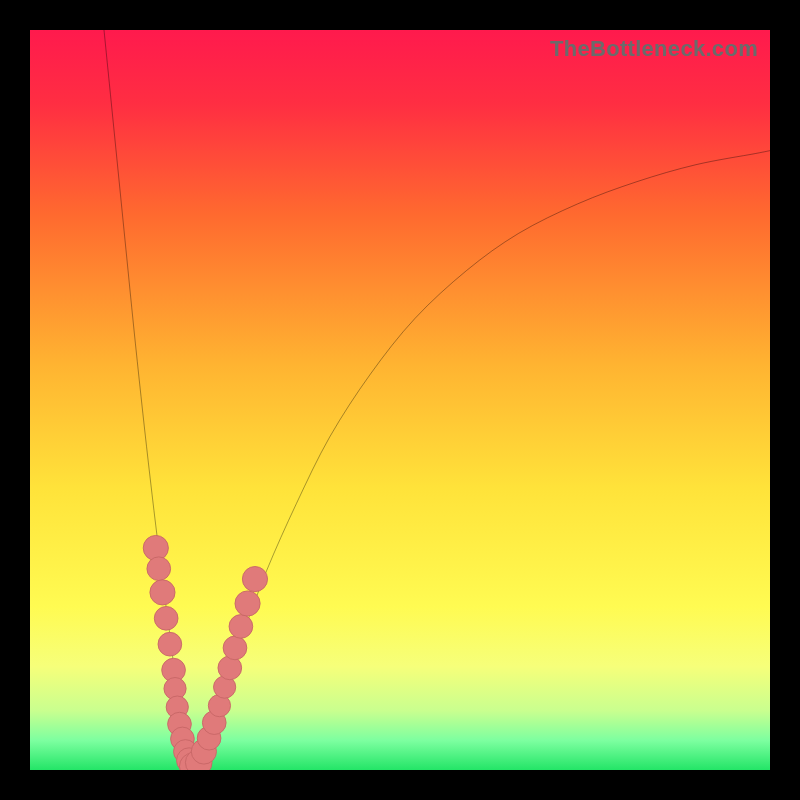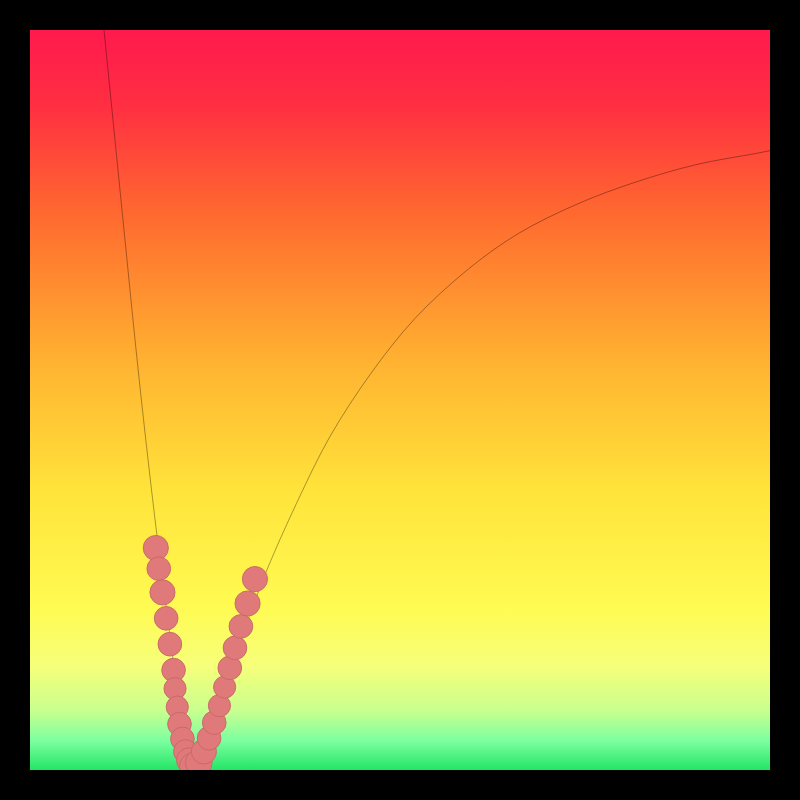--- a/index.html
+++ b/index.html
@@ -61,20 +61,21 @@
             <stop offset="78%" stop-color="#fffb52"></stop>
             <stop offset="86%" stop-color="#f6ff7a"></stop>
             <stop offset="92%" stop-color="#c9ff8f"></stop>
             <stop offset="96%" stop-color="#7dffa0"></stop>
             <stop offset="100%" stop-color="#23e567"></stop>
           </linearGradient>
       </defs>
       <rect x="0" y="0" width="100" height="100" fill="url(#bg-grad)"></rect>
     </svg>
 
+    <div class="watermark">TheBottleneck.com</div>
 
     <svg class="curves" viewBox="0 0 100 100" preserveAspectRatio="none" width="100%" height="100%">
       <g id="series-group" fill="none" stroke-linecap="round" stroke-linejoin="round" stroke="#000000">
           <path d="M 10 0 C 10.166666666666666 1.6666666666666667, 10.666666666666666 6.666666666666666, 11 10 C 11.333333333333334 13.333333333333334, 11.666666666666666 16.666666666666668, 12 20 C 12.333333333333334 23.333333333333332, 12.666666666666666 26.666666666666668, 13 30 C 13.333333333333334 33.333333333333336, 13.666666666666668 36.75, 14.000000000000002 40 C 14.333333333333336 43.25, 14.666666666666668 46.416666666666664, 15 49.5 C 15.333333333333332 52.583333333333336, 15.666666666666666 55.583333333333336, 16 58.5 C 16.333333333333332 61.416666666666664, 16.666666666666668 64.25, 17 67 C 17.333333333333332 69.75, 17.666666666666668 72.41666666666667, 18 75 C 18.333333333333332 77.58333333333333, 18.7 80.16666666666667, 19 82.5 C 19.3 84.83333333333333, 19.55 87.08333333333333, 19.8 89 C 20.05 90.91666666666667, 20.28333333333333 92.63333333333333, 20.5 94 C 20.71666666666667 95.36666666666667, 20.916666666666668 96.36666666666667, 21.1 97.2 C 21.283333333333335 98.03333333333333, 21.450000000000003 98.53333333333333, 21.6 99 C 21.75 99.46666666666667, 21.933333333333334 99.83333333333333, 22 100" stroke-width="0.35" vector-effect="non-scaling-stroke"></path>
           <path d="M 22 100 C 22.166666666666668 99.58333333333333, 22.583333333333332 98.58333333333333, 23 97.5 C 23.416666666666668 96.41666666666667, 23.916666666666668 95.08333333333333, 24.5 93.5 C 25.083333333333332 91.91666666666667, 25.75 90.08333333333333, 26.5 88 C 27.25 85.91666666666667, 28.08333333333333 83.5, 28.999999999999996 81 C 29.916666666666664 78.5, 30.833333333333332 75.83333333333333, 32 73 C 33.166666666666664 70.16666666666667, 34.583333333333336 67, 36 64 C 37.416666666666664 61, 38.833333333333336 57.916666666666664, 40.5 55 C 42.166666666666664 52.083333333333336, 44.083333333333336 49.166666666666664, 46 46.5 C 47.916666666666664 43.833333333333336, 49.833333333333336 41.333333333333336, 52 39 C 54.166666666666664 36.666666666666664, 56.666666666666664 34.416666666666664, 59 32.5 C 61.333333333333336 30.583333333333332, 63.5 29, 66 27.5 C 68.5 26, 71.33333333333333 24.666666666666668, 74 23.5 C 76.66666666666667 22.333333333333332, 79.33333333333333 21.383333333333333, 82 20.5 C 84.66666666666667 19.616666666666667, 87.33333333333333 18.833333333333336, 90 18.200000000000003 C 92.66666666666667 17.56666666666667, 96.33333333333333 17.01666666666667, 98 16.700000000000003 C 99.66666666666667 16.383333333333336, 99.66666666666667 16.366666666666664, 100 16.299999999999997" stroke-width="0.35" vector-effect="non-scaling-stroke"></path>
         </g>
       <g id="dots-group">
           <circle cx="17" cy="70" r="1.7" fill="#e07a7a" stroke="#c76666" stroke-width="0.12"></circle>
           <circle cx="17.4" cy="72.8" r="1.6" fill="#e07a7a" stroke="#c76666" stroke-width="0.12"></circle>
           <circle cx="17.9" cy="76" r="1.7" fill="#e07a7a" stroke="#c76666" stroke-width="0.12"></circle>

